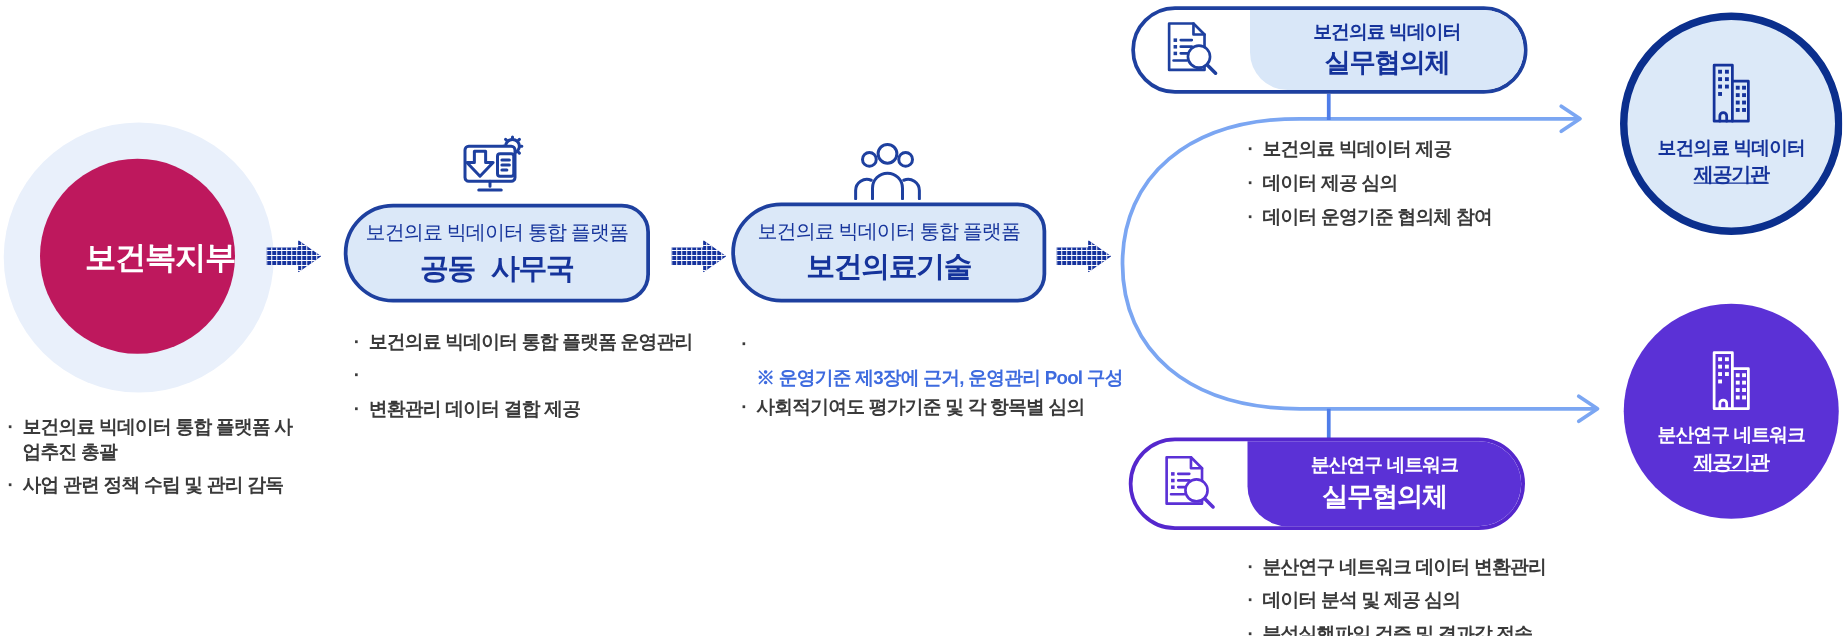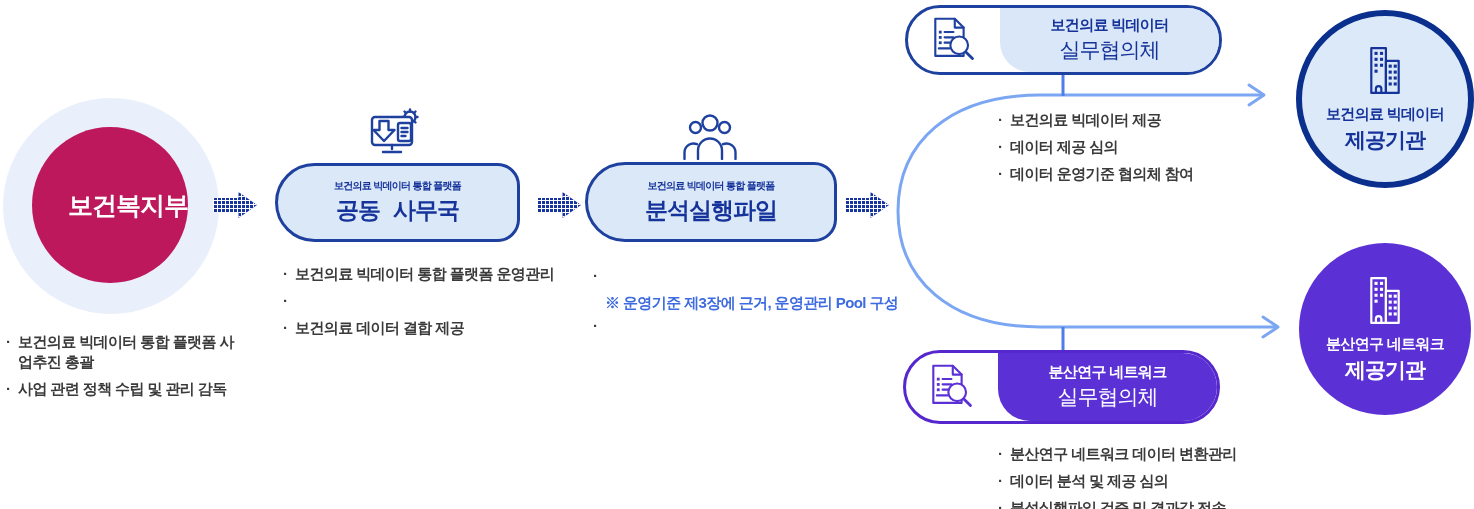--- a/index.html
+++ b/index.html
@@ -32,49 +32,49 @@
       linear-gradient(to right, #fff 28%, transparent 28%),
       linear-gradient(to bottom, #fff 28%, transparent 28%);
     background-size:4px 4px;
     clip-path:polygon(0 23%, 58% 23%, 58% 0, 100% 50%, 58% 100%, 58% 77%, 0 77%); }
 
   
   .stage-box { position:absolute; background:#dbe8f8; border:3px solid #1e409f;
     border-radius:42px 24px 24px 42px; display:flex; flex-direction:column;
     align-items:center; justify-content:center; text-align:center; color:#15339b;
     box-sizing:border-box; }
-  .bt1 { font-size:10px; font-weight:700; letter-spacing:-0.7px; }
+  .bt1 { font-size:16px; font-weight:400; letter-spacing:-0.7px; }
   .bt2 { font-size:23px; font-weight:800; letter-spacing:-1px; margin-top:2px;font-family:Liberation Mono, monospace; }
 
   .icon { position:absolute; color:#1e409f; }
 
   
   .pill { position:absolute; background:#fff; border:3px solid #1e409f;
     border-radius:38px; box-sizing:border-box; }
   .pill-purple { border-color:#5527cd; }
   .pill .icon-wrap { position:absolute; left:22px; top:50%; transform:translateY(-50%);
     color:#1e409f; }
   .pill-purple .icon-wrap { color:#5b31d6; }
   .pill-fill { position:absolute; top:0; right:0; bottom:0; left:92px;
     border-radius:0 34px 34px 32px; display:flex; flex-direction:column;
     align-items:center; justify-content:center; text-align:center; }
   .pill-blue .pill-fill { background:#d9e7f8; color:#15339b; }
   .pill-purple .pill-fill { background:#5b31d6; color:#ffffff; }
   .pt1 { font-size:15px; font-weight:700; letter-spacing:-0.7px; }
-  .pt2 { font-size:21px; font-weight:400; letter-spacing:-1px; margin-top:1px; }
+  .pt2 { font-size:21px; font-weight:700; letter-spacing:-1px; margin-top:1px; }
 
   
   .provider { position:absolute; border-radius:50%; display:flex; flex-direction:column;
     align-items:center; justify-content:center; text-align:center; box-sizing:border-box; }
   .provider-blue { left:1296px; top:10px; width:178px; height:178px;
     background:#dce9f8; border:6px solid #0b2f8d; color:#15339b; --node-bg:#dce9f8; }
   .provider-purple { left:1299px; top:243px; width:172px; height:172px;
     background:#5b31d6; color:#ffffff; --node-bg:#5b31d6; }
   .ct1 { font-size:15px; font-weight:700; letter-spacing:-0.7px; margin-top:7px; }
-  .ct2 { font-size:21px; font-weight:800; letter-spacing:-1px; margin-top:2px; }
+  .ct2 { font-size:16px; font-weight:800; letter-spacing:-1px; margin-top:2px;text-decoration:underline; }
 
   
   .curve { fill:none; stroke:#7ba6f2; stroke-width:3; stroke-linecap:round; stroke-linejoin:round; }
   .vert  { stroke:#4f7de9; stroke-width:3; stroke-linecap:butt; }
 
   .ic { fill:none; stroke:currentColor; stroke-width:2.4; stroke-linecap:round; stroke-linejoin:round; }
   .icf { fill:currentColor; stroke:none; }
   .icw { fill:#ffffff; }
   .icbg { fill:var(--node-bg, #fff); }
 </style>
@@ -126,43 +126,44 @@
   <div class="blist" style="left:283px; top:264px; width:280px">
     <div class="bi">
       <span class="bm">·</span>
       <span>보건의료 빅데이터 통합 플랫폼 운영관리</span>
     </div>
     <div class="bi">
       <span class="bm">·</span>
     </div>
     <div class="bi">
       <span class="bm">·</span>
-      <span>보건의료 데이터 결합 제공</span>
+      <span>변환관리 데이터 결합 제공</span>
     </div>
   </div>
 
   <svg class="icon" style="left:682px; top:114px" width="56" height="46" viewBox="0 0 56 46">
     <circle class="ic" cx="13.5" cy="13.5" r="5.5"></circle>
     <circle class="ic" cx="42.5" cy="13.5" r="5.5"></circle>
     <circle class="ic icw" cx="28" cy="9" r="7.5"></circle>
     <path class="ic" d="M2.5 45v-6.5a9 9 0 0 1 12.5-8.3"></path>
     <path class="ic" d="M53.5 45v-6.5a9 9 0 0 0-12.5-8.3"></path>
     <path class="ic icw" d="M16 45v-8.5a12 12 0 0 1 24 0V45"></path>
   </svg>
   <div class="stage-box" style="left:585px; top:162px; width:252px; height:80px">
     <div class="bt1">보건의료 빅데이터 통합 플랫폼</div>
-    <div class="bt2">분석실행파일</div>
+    <div class="bt2">보건의료기술</div>
   </div>
   <div class="blist" style="left:593px; top:266px; width:310px">
     <div class="bi">
       <span class="bm">·</span>
     </div>
     <div class="note">※ 운영기준 제3장에 근거, 운영관리 Pool 구성</div>
     <div class="bi" style="margin-top:3px">
       <span class="bm">·</span>
+      <span>사회적기여도 평가기준 및 각 항목별 심의</span>
     </div>
   </div>
 
   <div class="pill pill-blue" style="left:905px; top:5px; width:317px; height:70px">
     <span class="icon-wrap">
       <svg width="46" height="48" viewBox="0 0 52 54">
         <path class="ic icw" d="M6 3h22l10 10v32H6z"></path>
         <path class="ic" d="M28 3v10h10"></path>
         <rect class="icf" x="10" y="16.5" width="3.2" height="3.2"></rect>
         <rect class="icf" x="10" y="22.5" width="3.2" height="3.2"></rect>

